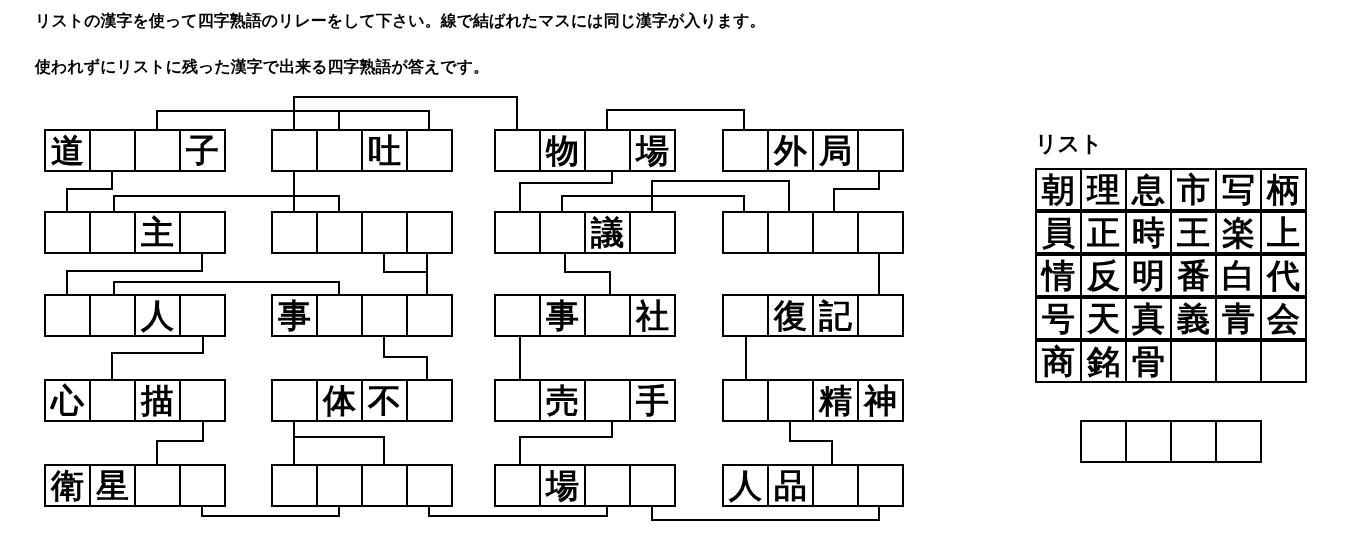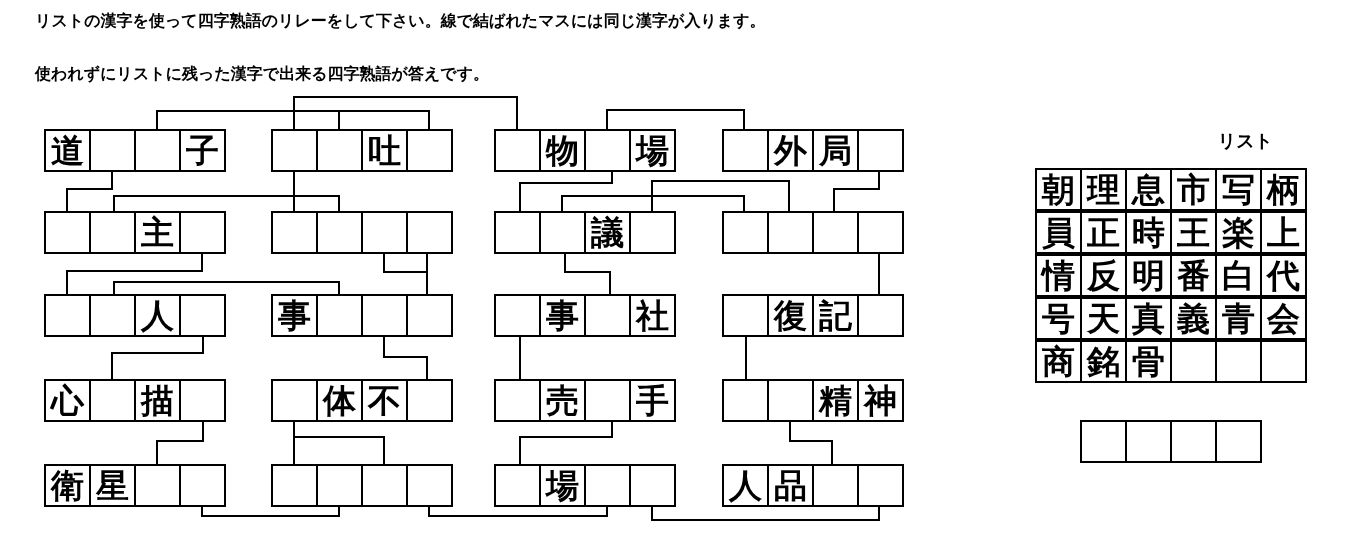--- a/index.html
+++ b/index.html
@@ -7,36 +7,36 @@
     width:1351px; height:547px; position:relative;
     background:#ffffff; color:#000000;
     font-family:"DejaVu Serif", serif;
     overflow:hidden;
   }
   .instr {
     position:absolute; left:35px; font-size:16px; font-weight:bold;
     white-space:nowrap; letter-spacing:0px;
   }
   #instr1 { top:11px; }
-  #instr2 { top:64px; }
+  #instr2 { top:57px; }
   #connections {
     position:absolute; left:0; top:0; width:960px; height:547px;
     pointer-events:none;
   }
   #connections polyline { fill:none; stroke:#000000; stroke-width:2; }
   .cell {
     position:absolute; box-sizing:border-box;
     width:47px; height:43px; border:2px solid #000000;
     background:#ffffff;
     display:flex; align-items:center; justify-content:center;
     font-size:33px; font-weight:700; line-height:1;
   }
   #list-title {
-    position:absolute; left:1003px; top:129px; width:270px;
-    text-align:right; font-size:18px; font-weight:bold;
+    position:absolute; left:1035px; top:129px; width:270px;
+    text-align:left; font-size:22px; font-weight:bold;
   }
 </style>
 </head>
 <body>
 
 <div class="instr" id="instr1">リストの漢字を使って四字熟語のリレーをして下さい。線で結ばれたマスには同じ漢字が入ります。</div>
 <div class="instr" id="instr2">使われずにリストに残った漢字で出来る四字熟語が答えです。</div>
 
 <svg id="connections" xmlns="http://www.w3.org/2000/svg">
     <polyline points="294,129 294,97 517,97 517,129"></polyline>

